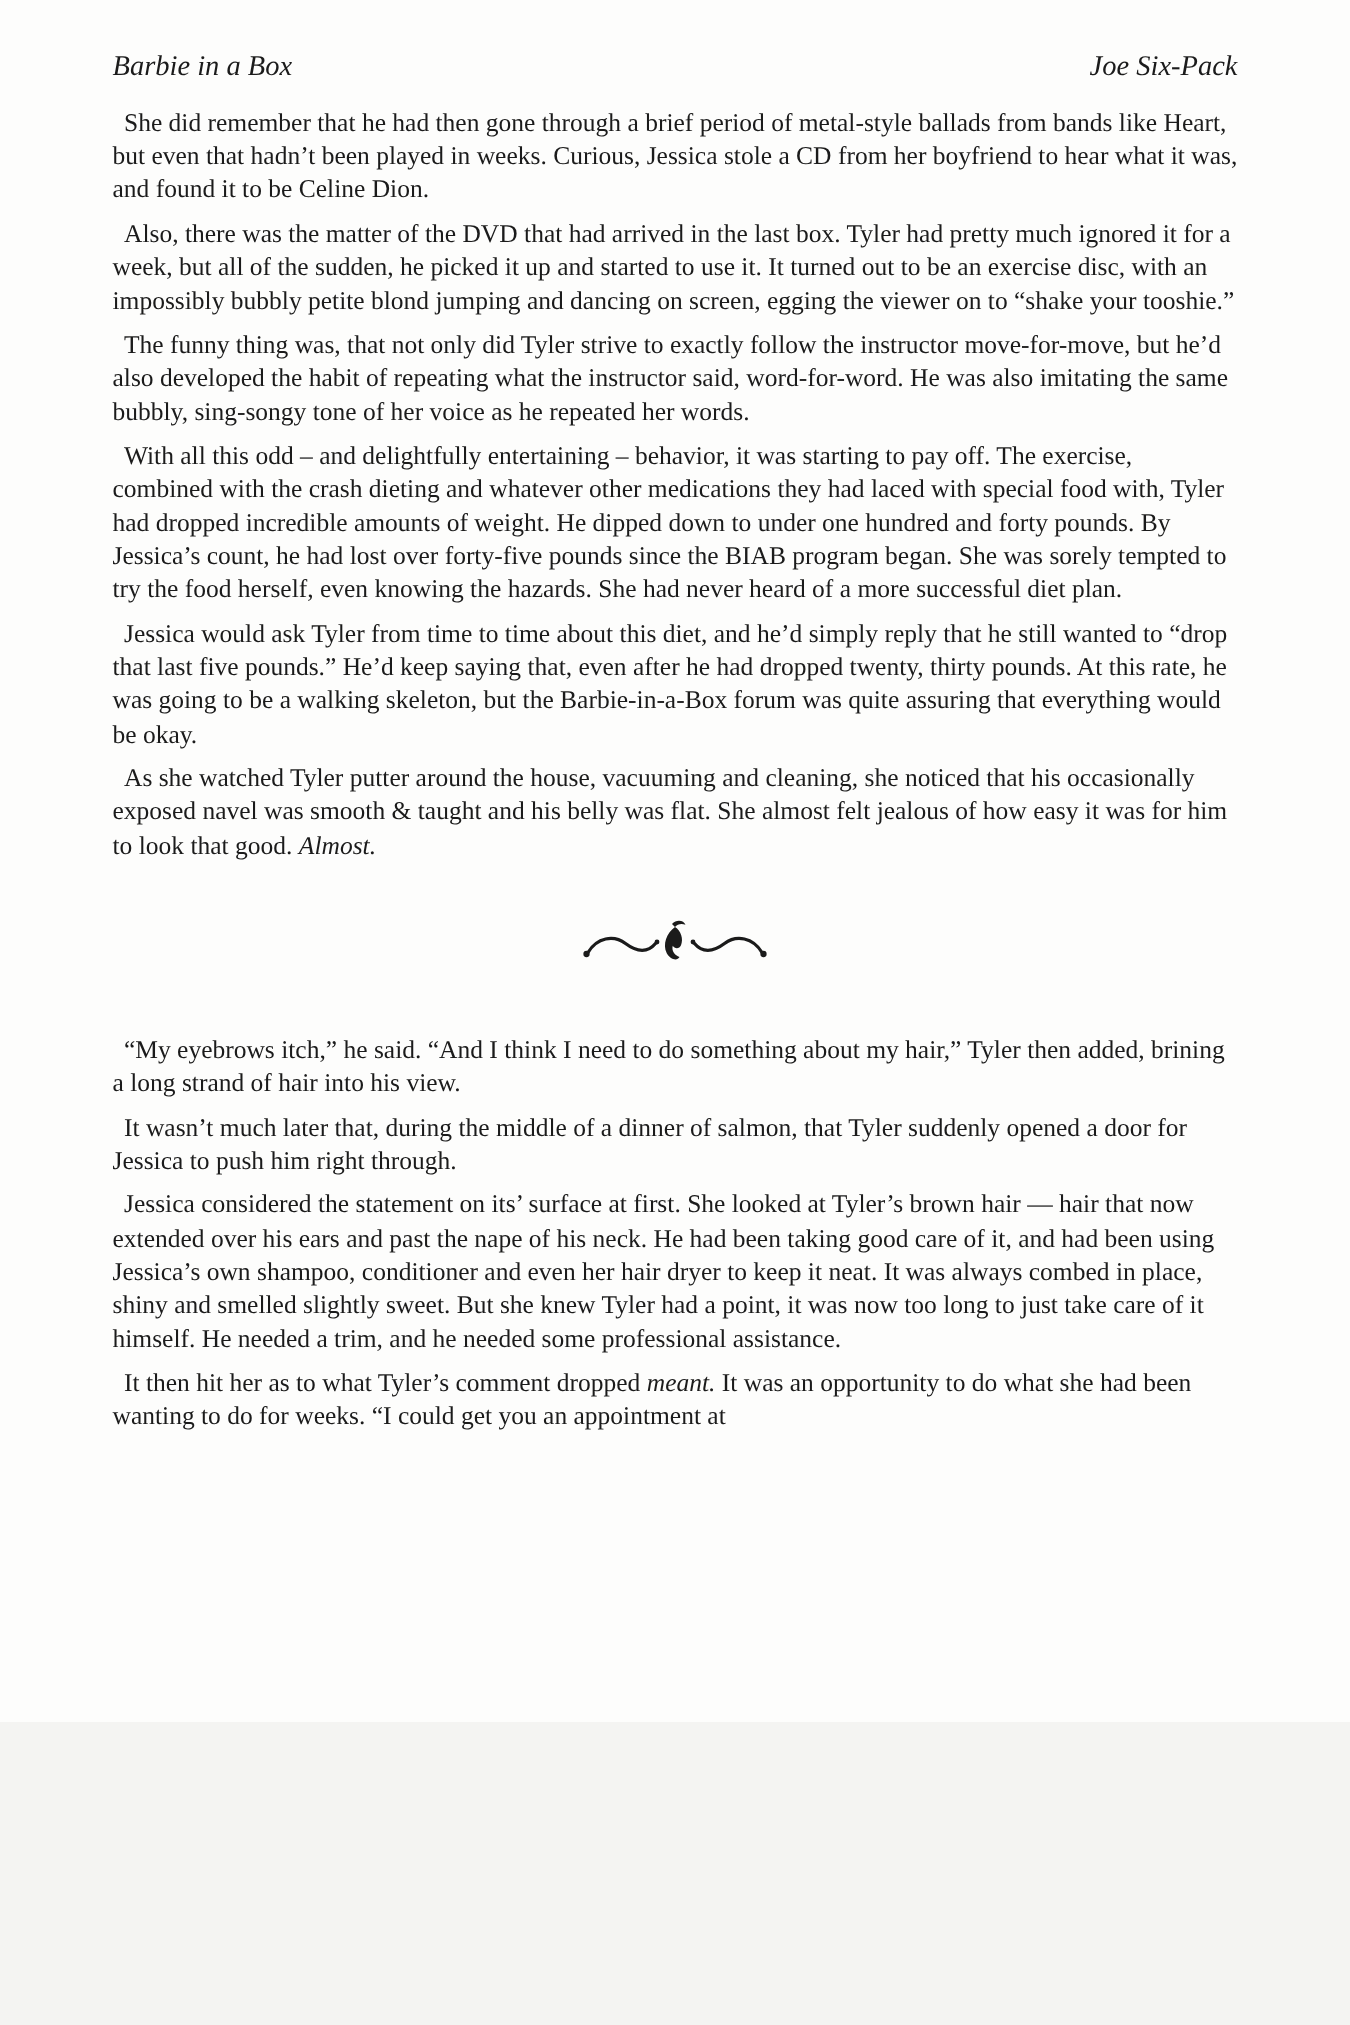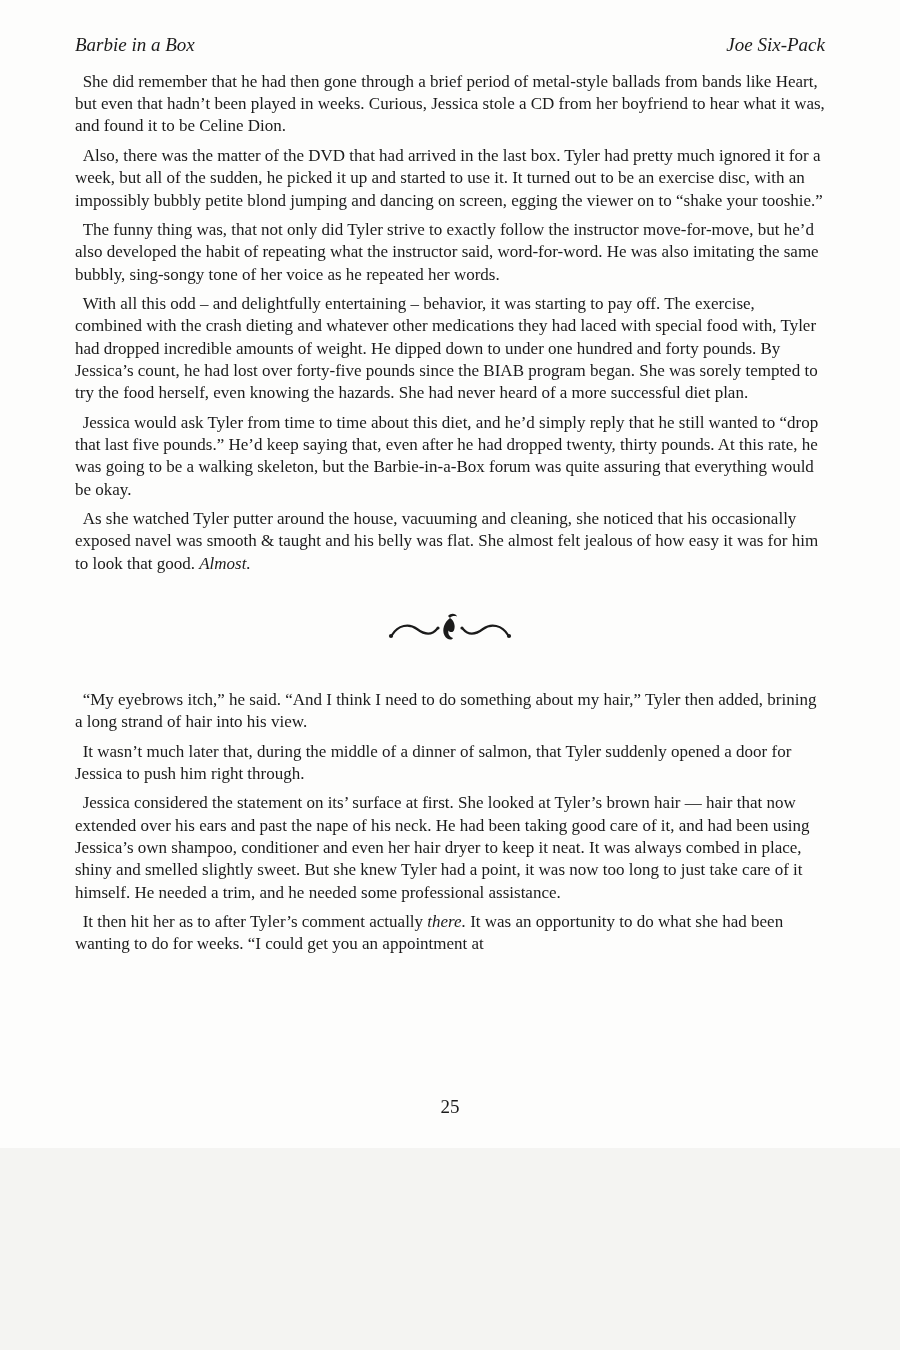--- a/index.html
+++ b/index.html
@@ -94,22 +94,19 @@
           <path d="M64 7 c3 -3.5 8 -2.5 9 0.5 c-2.5 -1 -5.5 -0.5 -7 1.5 z"></path>
           <path d="M66 9 c-5.5 4 -8.5 11.5 -5.5 17.5 c2 4 7 5.5 8.5 2.5 c-3 -1 -5.5 -4 -4.5 -7.5 c1.2 2.2 4.5 2.2 5.5 -0.3 c1.8 -4.2 0 -9.7 -4 -12.2 z"></path>
         </g>
       </svg>
     </div>
 
     <div class="section">
         <p><span>“My eyebrows itch,” he said. “And I think I need to do something about my hair,” Tyler then added, brining a long strand of hair into his view.</span></p>
         <p><span>It wasn’t much later that, during the middle of a dinner of salmon, that Tyler suddenly opened a door for Jessica to push him right through.</span></p>
         <p><span>Jessica considered the statement on its’ surface at first. She looked at Tyler’s brown hair — hair that now extended over his ears and past the nape of his neck. He had been taking good care of it, and had been using Jessica’s own shampoo, conditioner and even her hair dryer to keep it neat. It was always combed in place, shiny and smelled slightly sweet. But she knew Tyler had a point, it was now too long to just take care of it himself. He needed a trim, and he needed some professional assistance.</span></p>
-        <p><span>It then hit her as to after Tyler’s comment actually </span><span class="italic">there.</span><span> It was an opportunity to do what she had been wanting to do for weeks. “I could get you an appointment at</span></p>
+        <p><span>It then hit her as to what Tyler’s comment dropped </span><span class="italic">meant.</span><span> It was an opportunity to do what she had been wanting to do for weeks. “I could get you an appointment at</span></p>
       </div>
 
   </main>
 
-  <footer class="page-footer">
-    <span>25</span>
-  </footer>
 
 </div>
 
 </body></html>

